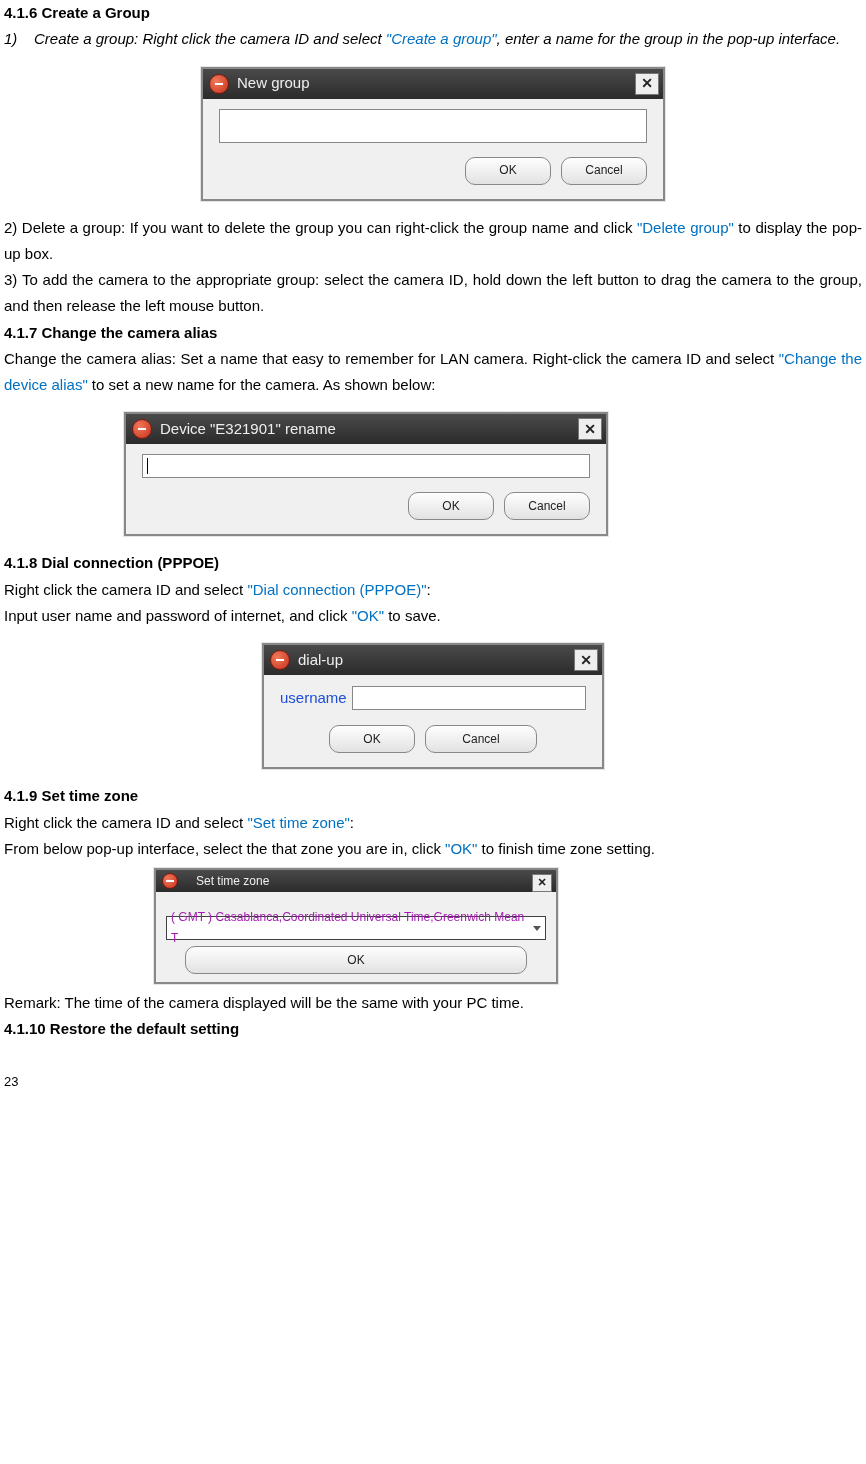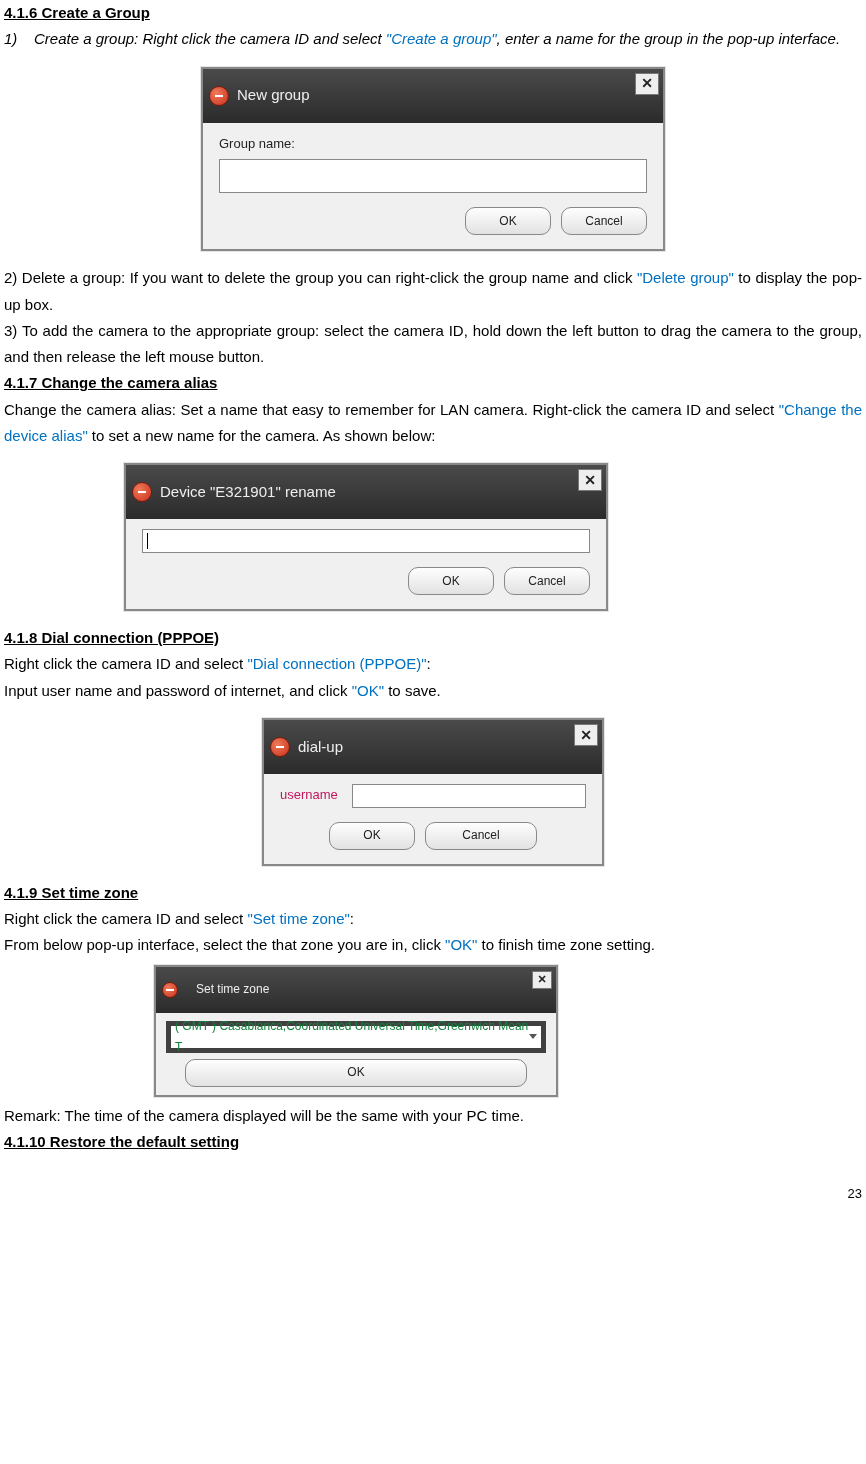--- a/index.html
+++ b/index.html
@@ -4,21 +4,21 @@
   <style>
     body {
       font-family: Arial, sans-serif;
       font-size: 15px;
       line-height: 1.75;
       color: #000;
       margin: 0;
       padding: 0 4px;
       width: 858px;
     }
-    .bold { font-weight: bold; text-decoration: underline; }
+    .bold { font-weight: bold; }
     .blue { color: #0070C0; }
     .justified { text-align: justify; }
     p { margin: 0; }
     .indented { padding-left: 26px; text-indent: -26px; font-style: italic;}
 
     
     .dialog-wrap {
       display: flex;
       justify-content: center;
       padding: 14px 0;
@@ -28,21 +28,21 @@
       background: #f0f0f0;
       box-shadow: 0 0 0 1px rgba(0,0,0,0.1);
       position: relative;
     }
     .titlebar {
       background: linear-gradient(#4a4a4a, #2b2b2b);
       color: #eee;
       height: 30px;
       display: flex;
       align-items: center;
-      padding: 12px 6px;
+      padding: 0 6px;
       position: relative;
     }
     .titlebar .circle-icon {
       width: 18px;
       height: 18px;
       border-radius: 50%;
       background: radial-gradient(circle at 35% 35%, #f07a5a, #c8301a);
       border: 1px solid #7a1a0d;
       margin-right: 8px;
       display: flex;
@@ -110,54 +110,55 @@
     .btn-wide {
       width: 340px;
     }
     .inline-form-row {
       display: flex;
       align-items: center;
       margin-bottom: 10px;
     }
     .inline-form-row .lbl {
       width: 72px;
-      font-size: 13px;
-      color: #be185d;
+      font-size: 15px;
+      color: #1d4ed8;
     }
     .inline-form-row .text-input {
       flex: 1;
     }
 
     .select-box {
       display: flex;
       align-items: center;
-      border: 5px solid #404040;
+      border: 1px solid #404040;
       background: #fff;
       height: 22px;
       padding: 0 4px;
       font-size: 12px;
-      color: #15803d;
+      color: #a21caf;
+      margin-top: 16px;
     }
     .select-box .arrow {
       margin-left: auto;
       width: 0;
       height: 0;
       border-left: 4px solid transparent;
       border-right: 4px solid transparent;
       border-top: 5px solid #555;
     }
     .cursor-bar {
       display: inline-block;
       width: 1px;
       height: 16px;
       background: #000;
       vertical-align: middle;
     }
     .page-num {
-      text-align: right;
+      text-align: left;
       font-size: 13px;
       padding-top: 28px;
     }
   </style>
 </head>
 <body>
 
 <p class="bold">4.1.6 Create a Group</p>
 <p class="justified indented">
   <span>1)</span>&nbsp;&nbsp;&nbsp;
@@ -165,21 +166,20 @@
 </p>
 
 <div class="dialog-wrap">
   <div class="dialog" style="width:460px;">
     <div class="titlebar">
       <span class="circle-icon"></span>
       <span>New group</span>
       <span class="close-btn">✕</span>
     </div>
     <div class="dialog-body">
-      <div class="form-label">Group name:</div>
       <input class="text-input" style="height: 34px;">
       <div class="btn-row">
         <span class="btn">OK</span>
         <span class="btn">Cancel</span>
       </div>
     </div>
   </div>
 </div>
 
 <p class="justified">

